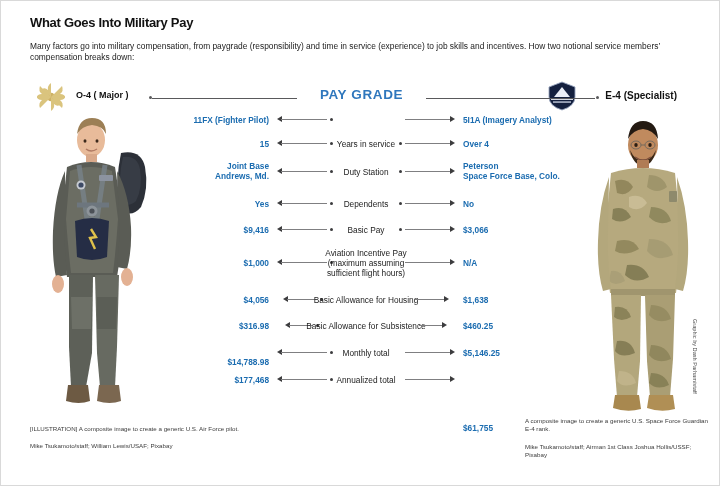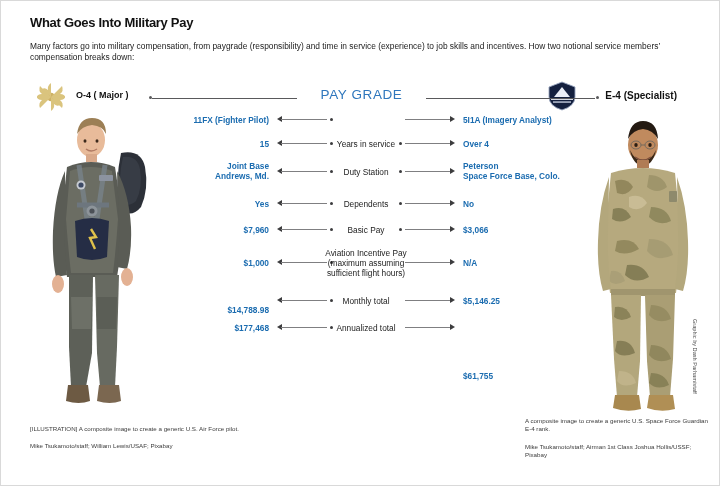--- a/index.html
+++ b/index.html
@@ -33,21 +33,21 @@
   .rank-left{
     position:absolute; left:46px; top:3px;
     font-size:9px; font-weight:bold; color:#111; white-space:nowrap;
   }
   .rank-right{
     position:absolute; right:16px; top:3px;
     font-size:10px; font-weight:bold; color:#111; white-space:nowrap;
   }
   .pg-title{
     position:absolute; left:0; right:0; top:0;
-    text-align:center; font-size:13.5px; font-weight:normal;
+    text-align:center; font-size:13.5px; font-weight:bold;
     color:#2f77bd; letter-spacing:0.6px;
   }
   .pg-line{
     position:absolute; top:11px; height:1px; background:#59595b;
   }
   .pg-line.l{ left:122px; width:145px; }
   .pg-line.r{ left:396px; width:169px; }
   .pg-dot{ position:absolute; top:9px; width:3px;height:3px;border-radius:50%;background:#59595b;}
 
   
@@ -322,21 +322,21 @@
       <div class="label" style="top:6px;">Dependents</div>
       <div class="connR" style="top:6px;">
         <span class="cdot" style="left:0;"></span>
           <span class="cline"></span>
           <span class="carrowR"></span>
       </div>
       <div class="cellR" style="top:6px;">No</div>
     </div>
 
     <div class="row" style="height:26px;">
-      <div class="cellL" style="top:5px;">$7,960</div>
+      <div class="cellL" style="top:5px;">$9,416</div>
       <div class="connL" style="top:5px;">
         <span class="carrowL"></span>
           <span class="cline"></span>
           <span class="cdot" style="right:0;"></span>
       </div>
       <div class="label" style="top:5px;">Basic Pay</div>
       <div class="connR" style="top:5px;">
         <span class="cdot" style="left:0;"></span>
           <span class="cline"></span>
           <span class="carrowR"></span>
@@ -354,21 +354,49 @@
       <div class="label" style="top:2px;white-space:pre-line;">Aviation Incentive Pay
 (maximum assuming
 sufficient flight hours)</div>
       <div class="connR" style="top:12px;">
         <span class="cline"></span>
           <span class="carrowR"></span>
       </div>
       <div class="cellR" style="top:12px;">N/A</div>
     </div>
 
-
+    <div class="row" style="height:26px;">
+      <div class="cellL" style="top:6px;">$4,056</div>
+      <div class="connL" style="top:6px;width:42px;left:130px;">
+        <span class="carrowL"></span>
+          <span class="cline"></span>
+          <span class="cdot" style="right:0;"></span>
+      </div>
+      <div class="label" style="top:6px;">Basic Allowance for Housing</div>
+      <div class="connR" style="top:6px;width:42px;right:130px;">
+        <span class="cline"></span>
+          <span class="carrowR"></span>
+      </div>
+      <div class="cellR" style="top:6px;">$1,638</div>
+    </div>
+
+    <div class="row" style="height:26px;">
+      <div class="cellL" style="top:6px;">$316.98</div>
+      <div class="connL" style="top:6px;width:36px;left:132px;">
+        <span class="carrowL"></span>
+          <span class="cline"></span>
+          <span class="cdot" style="right:0;"></span>
+      </div>
+      <div class="label" style="top:6px;left:118px;width:194px;">Basic Allowance for Subsistence</div>
+      <div class="connR" style="top:6px;width:36px;right:132px;">
+        <span class="cline"></span>
+          <span class="carrowR"></span>
+      </div>
+      <div class="cellR" style="top:6px;">$460.25</div>
+    </div>
 
     <div class="row" style="height:28px;">
       <div class="cellL" style="top:7px;margin-top:9px;">$14,788.98</div>
       <div class="connL" style="top:7px;">
         <span class="carrowL"></span>
           <span class="cline"></span>
           <span class="cdot" style="right:0;"></span>
       </div>
       <div class="label" style="top:7px;">Monthly total</div>
       <div class="connR" style="top:7px;">

